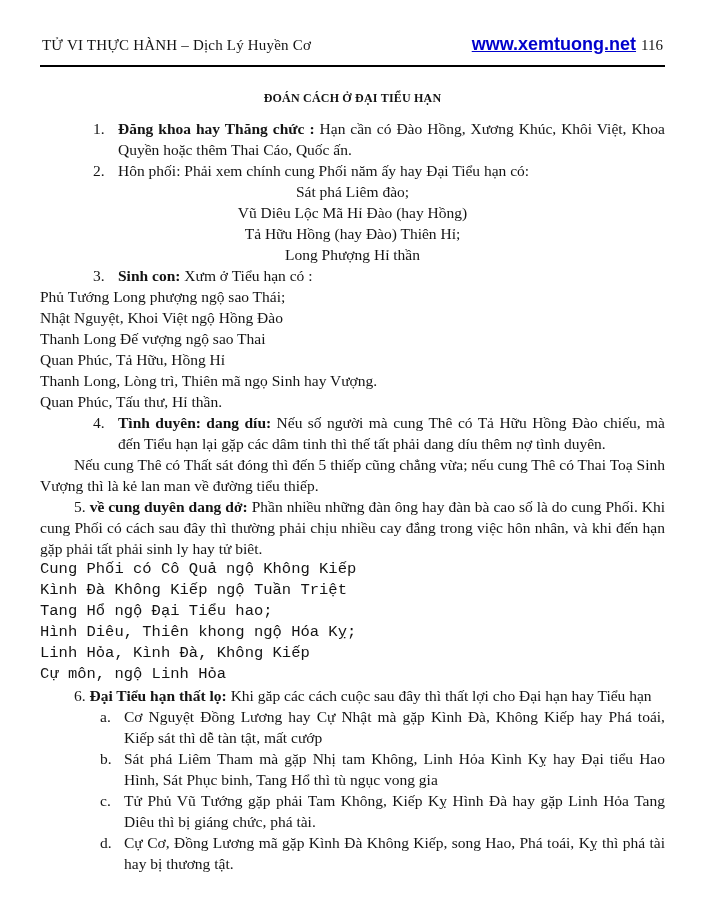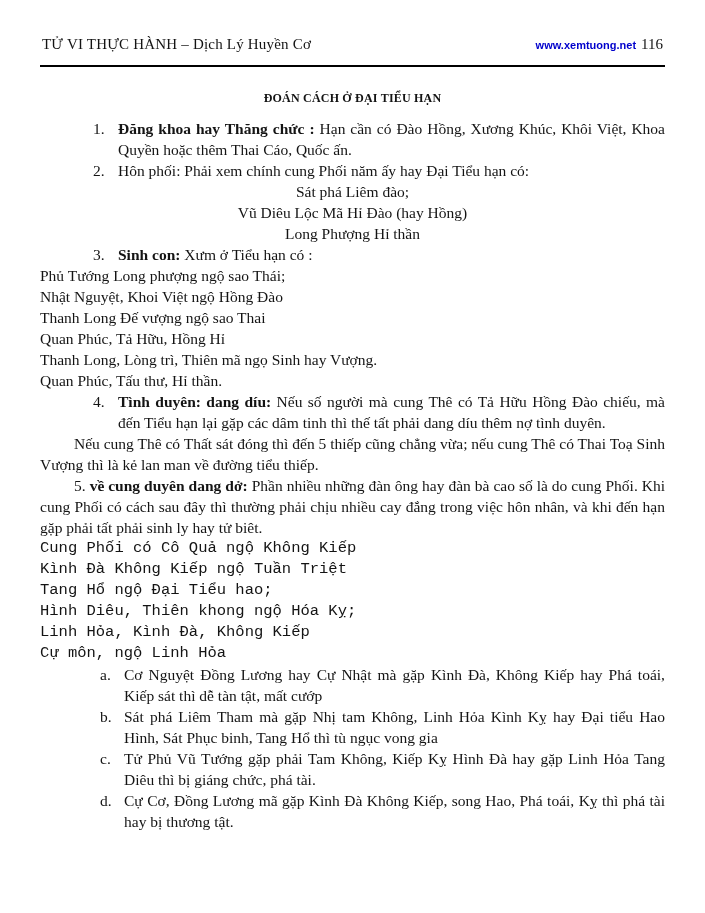--- a/index.html
+++ b/index.html
@@ -19,21 +19,22 @@
     justify-content:space-between;
     align-items:baseline;
     padding:0 2px 9px 2px;
     font-size:15px;
   }
   .hdr-left{letter-spacing:0.2px;}
   .hdr-right{white-space:nowrap;}
   .lnk{
     font-family:"Liberation Sans", sans-serif;
     font-weight:bold;
-    font-size:11px;
+    font-size:18px;
+    text-decoration:underline;
     cursor:pointer;
   }
   .pgnum{margin-left:5px;}
   .rule{border-top:2px solid #000;height:0;}
   .title{
     font-size:12px;
     font-weight:bold;
     text-align:center;
     margin:21px 0 9px 0;
     letter-spacing:0.2px;
@@ -60,35 +61,37 @@
       <a class="lnk" style="color: rgb(0, 0, 204);">www.xemtuong.net</a><span class="pgnum">116</span>
     </span>
   </div>
   <div class="rule"></div>
   <h1 class="title">ĐOÁN CÁCH Ở ĐẠI TIỂU HẠN</h1>
   <div class="content">
       <p class="blk numbered"><span class="marker">1.</span><span class="b">Đăng khoa hay Thăng chức : </span><span>Hạn cần có Đào Hồng, Xương Khúc, Khôi Việt, Khoa Quyền hoặc thêm Thai Cáo, Quốc ấn.</span></p>
       <p class="blk numbered"><span class="marker">2.</span><span>Hôn phối: Phải xem chính cung Phối năm ấy hay Đại Tiểu hạn có:</span></p>
       <p class="blk sub"><span>Sát phá Liêm đào;</span></p>
       <p class="blk sub"><span>Vũ Diêu Lộc Mã Hỉ Đào (hay Hồng)</span></p>
+      <p class="blk sub"><span>Tả Hữu Hồng (hay Đào) Thiên Hỉ;</span></p>
       <p class="blk sub"><span>Long Phượng Hỉ thần</span></p>
       <p class="blk numbered"><span class="marker">3.</span><span class="b">Sinh con:</span><span> Xưm ở Tiểu hạn có :</span></p>
       <p class="blk flush"><span>Phủ Tướng Long phượng ngộ sao Thái;</span></p>
       <p class="blk flush"><span>Nhật Nguyệt, Khoi Việt ngộ Hồng Đào</span></p>
       <p class="blk flush"><span>Thanh Long Đế vượng ngộ sao Thai</span></p>
       <p class="blk flush"><span>Quan Phúc, Tả Hữu, Hồng Hỉ</span></p>
       <p class="blk flush"><span>Thanh Long, Lòng trì, Thiên mã ngọ Sinh hay Vượng.</span></p>
       <p class="blk flush"><span>Quan Phúc, Tấu thư, Hỉ thần.</span></p>
       <p class="blk numbered"><span class="marker">4.</span><span class="b">Tình duyên: dang díu:</span><span> Nếu số người mà cung Thê có Tả Hữu Hồng Đào chiếu, mà đến Tiểu hạn lại gặp các dâm tinh thì thế tất phải dang díu thêm nợ tình duyên.</span></p>
       <p class="blk para"><span>Nếu cung Thê có Thất sát đóng thì đến 5 thiếp cũng chẳng vừa; nếu cung Thê có Thai Toạ Sinh Vượng thì là kẻ lan man về đường tiểu thiếp.</span></p>
       <p class="blk para"><span>5. </span><span class="b">về cung duyên dang dở:</span><span> Phần nhiều những đàn ông hay đàn bà cao số là do cung Phối. Khi cung Phối có cách sau đây thì thường phải chịu nhiều cay đắng trong việc hôn nhân, và khi đến hạn gặp phải tất phải sinh ly hay tử biêt.</span></p>
       <p class="blk sub2"><span>Cung Phối có Cô Quả ngộ Không Kiếp</span></p>
       <p class="blk sub2"><span>Kình Đà Không Kiếp ngộ Tuần Triệt</span></p>
       <p class="blk sub2"><span>Tang Hổ ngộ Đại Tiểu hao;</span></p>
       <p class="blk sub2"><span>Hình Diêu, Thiên khong ngộ Hóa Kỵ;</span></p>
       <p class="blk sub2"><span>Linh Hỏa, Kình Đà, Không Kiếp</span></p>
       <p class="blk sub2"><span>Cự môn, ngộ Linh Hỏa</span></p>
+      <p class="blk para"><span>6. </span><span class="b">Đại Tiểu hạn thất lọ:</span><span>  Khi găp các cách cuộc sau đây thì thất lợi cho Đại hạn hay Tiểu hạn</span></p>
       <p class="blk lettered"><span class="marker">a.</span><span>Cơ Nguyệt Đồng Lương hay Cự Nhật mà gặp Kình Đà, Không Kiếp hay Phá toái, Kiếp sát thì dễ tàn tật, mất cướp</span></p>
       <p class="blk lettered"><span class="marker">b.</span><span>Sát phá Liêm Tham mà gặp Nhị tam Không, Linh Hỏa Kình Kỵ hay Đại tiểu Hao Hình, Sát Phục binh, Tang Hổ thì tù ngục vong gia</span></p>
       <p class="blk lettered"><span class="marker">c.</span><span>Tử Phủ Vũ Tướng  gặp phải Tam Không, Kiếp Kỵ Hình Đà hay gặp Linh Hỏa Tang Diêu thì bị giáng chức, phá tài.</span></p>
       <p class="blk lettered"><span class="marker">d.</span><span>Cự Cơ, Đồng Lương mã gặp Kình Đà Không Kiếp, song Hao, Phá toái, Kỵ thì phá tài hay bị thương tật.</span></p>
     </div>
 </div>
 
 </body></html>

